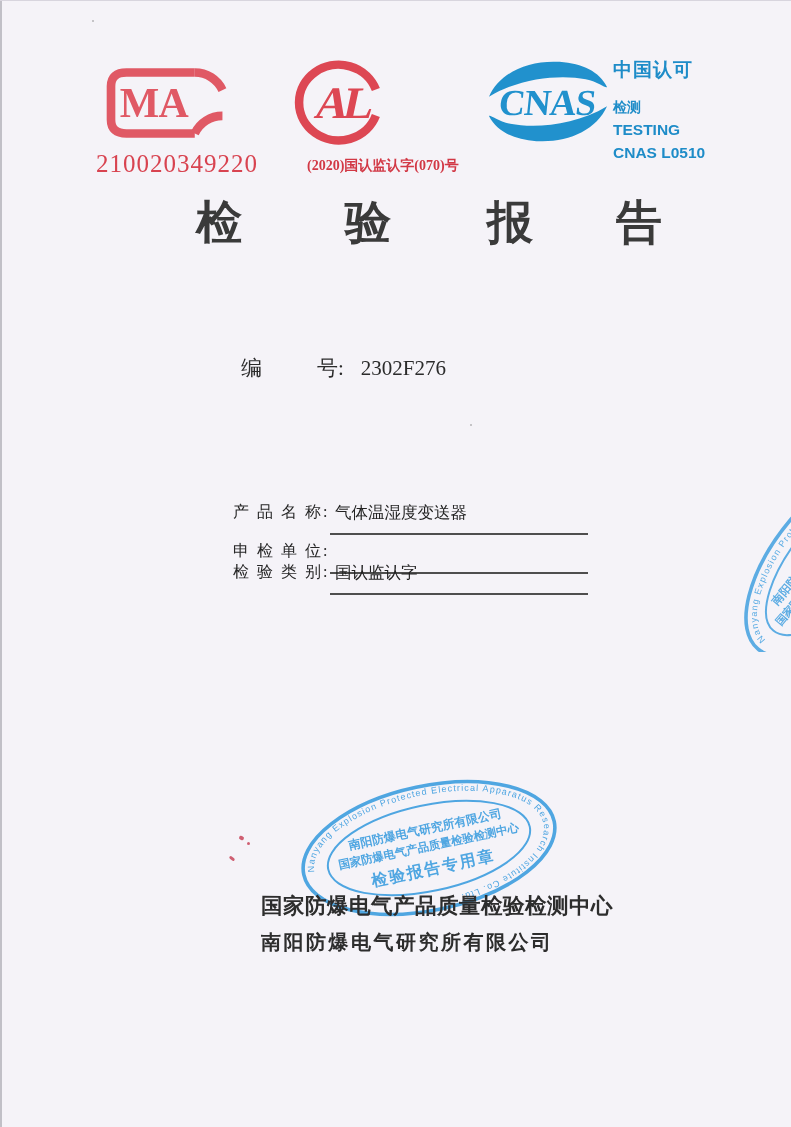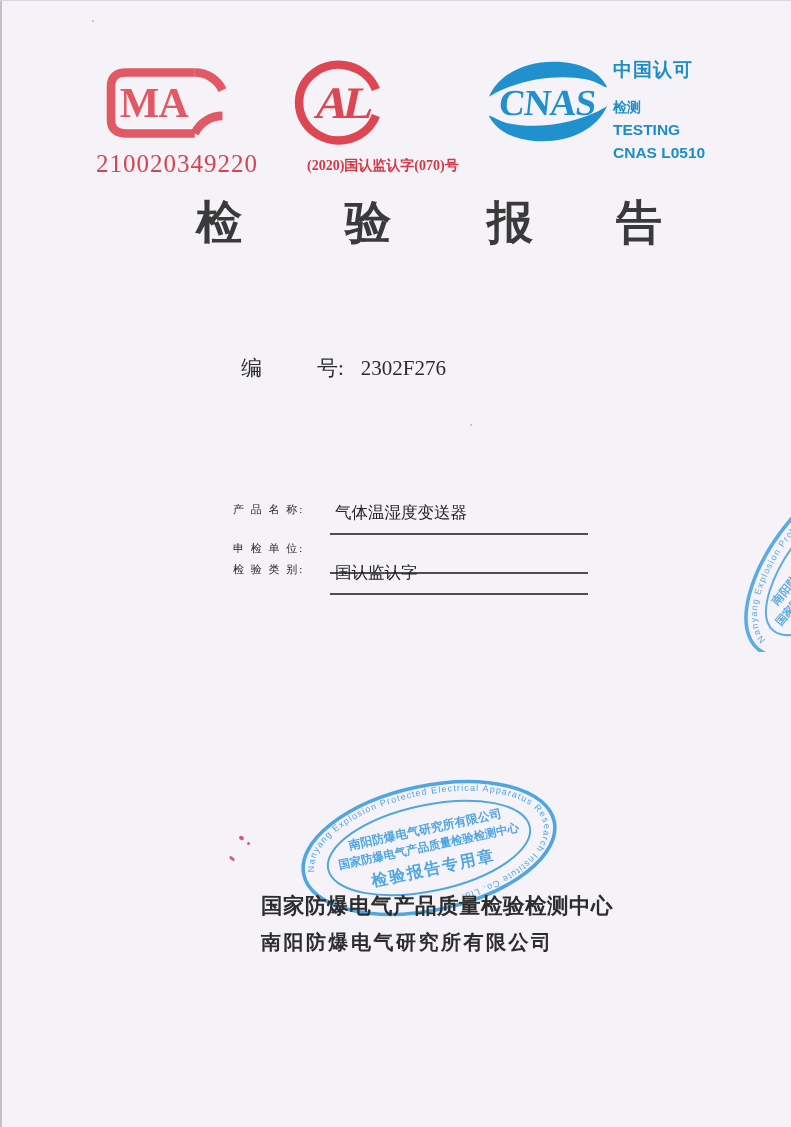--- a/index.html
+++ b/index.html
@@ -33,21 +33,21 @@
 
   
   .report-no { position:absolute; left:241px; top:354px; font-size:21px; color:#2b2b2b;
                display:flex; align-items:baseline; }
   .report-no .gap1{ width:55px; } .report-no .gap2{ width:17px; }
 
   
   .fields { position:absolute; left:233px; top:502px; width:370px; }
   .field-row { position:absolute; left:0; height:34px; width:370px; }
   .fr0{ top:0; } .fr1{ top:39px; } .fr2{ top:60px; }
-  .field-label { position:absolute; left:0; top:0; font-size:11px; letter-spacing:2px;
+  .field-label { position:absolute; left:0; top:0; font-size:16px; letter-spacing:2px;
                  color:#262626; white-space:nowrap; }
   .field-value { position:absolute; left:102px; top:0; font-size:16.5px; color:#222;
                  white-space:nowrap;font-family:Liberation Serif, serif; }
   .field-line  { position:absolute; left:97px; top:31px; width:258px; height:1.5px;
                  background:#4e4e4e; }
 
   
   .stamp-main { position:absolute; left:294px; top:778px; width:270px; height:140px;
                 transform:rotate(-12deg); opacity:.92; }
   .stamp-right{ position:absolute; left:700px; top:462px; width:270px; height:190px;

